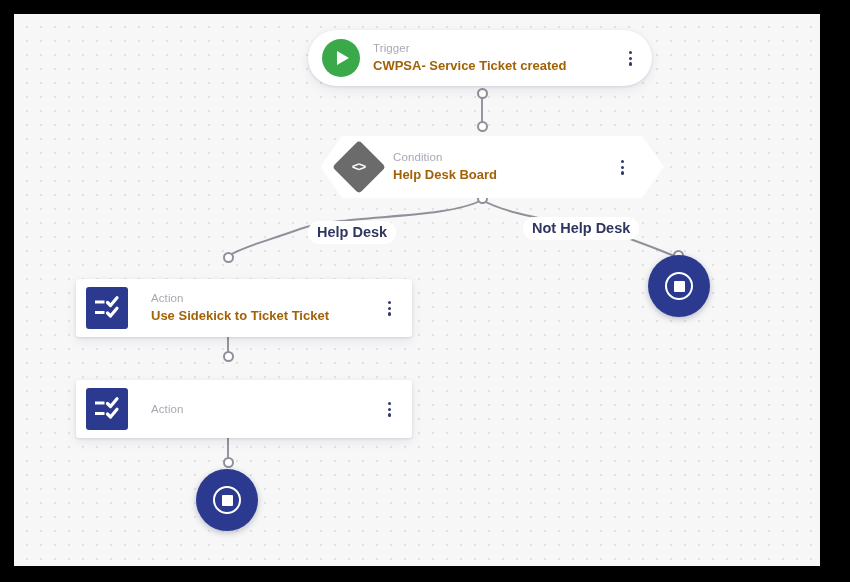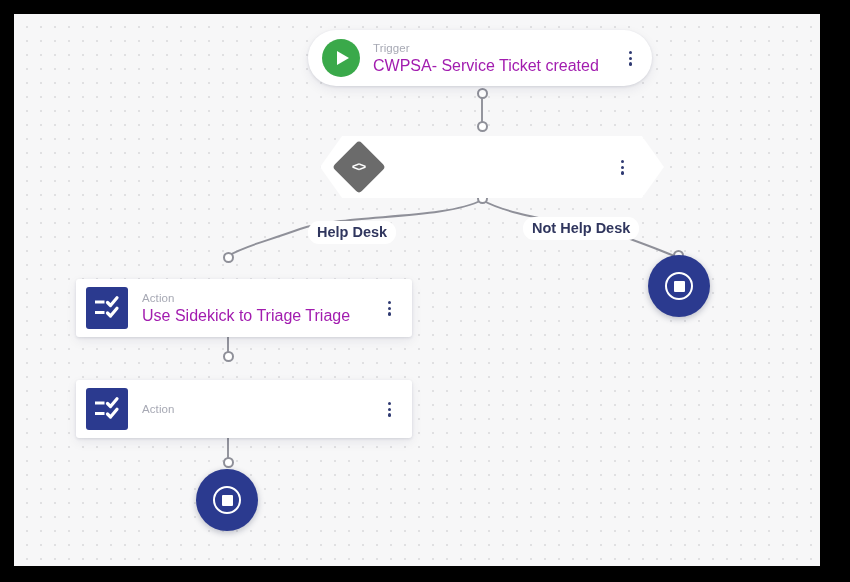--- a/index.html
+++ b/index.html
@@ -37,23 +37,23 @@
     box-shadow: 0 1px 3px rgba(30,35,70,.13), 0 4px 12px rgba(30,35,70,.07);
   }
   .card .texts { display: flex; flex-direction: column; justify-content: center; }
   .kind {
     font-size: 11.5px;
     color: #a7a9b4;
     letter-spacing: .1px;
     line-height: 15px;
   }
   .title {
-    font-size: 16px;
-    font-weight: normal;
-    color: #a21caf;
+    font-size: 13px;
+    font-weight: bold;
+    color: #a16207;
     line-height: 20px;
     white-space: nowrap;
   }
   .kebab {
     position: absolute;
     display: flex; flex-direction: column;
     gap: 2.5px; align-items: center;
     cursor: pointer;
   }
   .kebab i { display:block; width: 3.2px; height: 3.2px; border-radius: 50%; background: #2f3a72; }
@@ -104,20 +104,21 @@
     letter-spacing: -1px;
   }
   #condition-node .texts { margin-left: 15px; }
 
   
   .action-node {
     left: 62px;
     width: 336px; height: 58px;
     border-radius: 3px;
     padding-left: 10px;
+    gap: 9px;
   }
   #action-1 { top: 265px; }
   #action-2 { top: 366px; }
   .action-icon {
     width: 42px; height: 42px; border-radius: 3px;
     background: #2b3a8f;
     flex: 0 0 auto;
     display: flex; align-items: center; justify-content: center;
   }
   .action-node .texts { margin-left: 14px; }
@@ -207,39 +208,43 @@
         <i></i>
           <i></i>
           <i></i>
       </div>
     </div>
 
     <div class="card" id="condition-node">
       <div class="diamond">
         <span>&lt;&gt;</span>
       </div>
+      <div class="texts">
+        <div class="kind">Condition</div>
+        <div class="title">Help Desk Board</div>
+      </div>
       <div class="kebab" style="right:40px; top:24px;">
         <i></i>
           <i></i>
           <i></i>
       </div>
     </div>
 
     <div class="card action-node" id="action-1">
       <div class="action-icon">
         <svg width="30" height="30" viewBox="0 0 30 30" xmlns="http://www.w3.org/2000/svg">
           <rect x="3" y="7.5" width="9.5" height="3" fill="#ffffff"></rect>
           <rect x="3" y="18" width="9.5" height="3" fill="#ffffff"></rect>
           <path d="M15.5 9.5 L18.5 12.5 L25 4.8" stroke="#ffffff" stroke-width="3.2" fill="none" stroke-linecap="round" stroke-linejoin="round"></path>
           <path d="M15.5 20 L18.5 23 L25 15.3" stroke="#ffffff" stroke-width="3.2" fill="none" stroke-linecap="round" stroke-linejoin="round"></path>
         </svg>
       </div>
       <div class="texts">
         <div class="kind">Action</div>
-        <div class="title">Use Sidekick to Triage Triage</div>
+        <div class="title">Use Sidekick to Ticket Ticket</div>
       </div>
       <div class="kebab" style="right:21px; top:22px;">
         <i></i>
           <i></i>
           <i></i>
       </div>
     </div>
 
     <div class="card action-node" id="action-2">
       <div class="action-icon">

